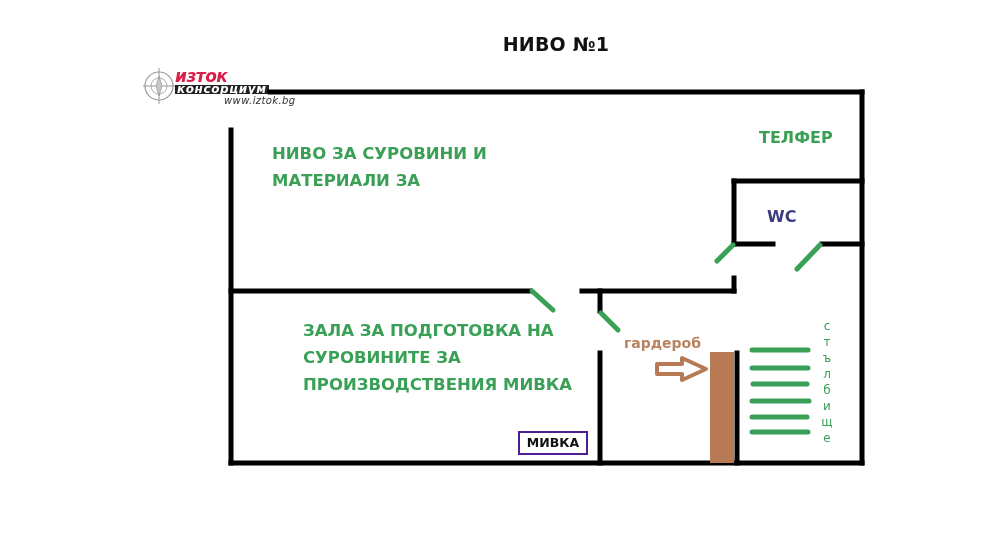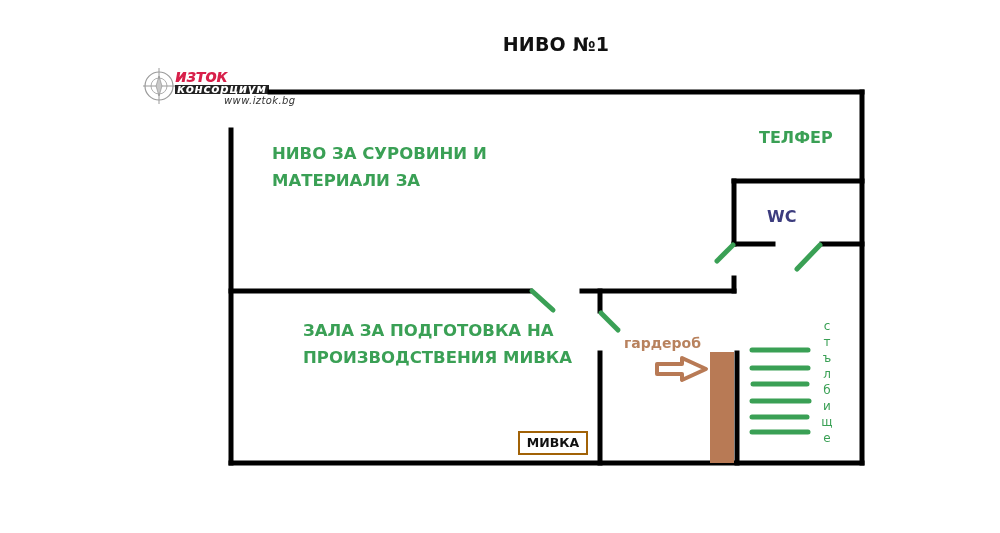--- a/index.html
+++ b/index.html
@@ -6,21 +6,21 @@
     body { width: 1000px; height: 533px; position: relative; overflow: hidden; font-family: "Liberation Sans", "DejaVu Sans", sans-serif; }
     .title { position: absolute; left: 0; width: 1112px; top: 33px; text-align: center; font-family: "DejaVu Sans", sans-serif; font-weight: bold; font-size: 19px; color: #111; letter-spacing: 0.2px; }
     svg.plan { position: absolute; left: 0; top: 0; }
     .label { position: absolute; font-family: "DejaVu Sans", sans-serif; font-weight: bold; color: #3aa055; font-size: 16.5px; line-height: 27px; }
     .lbl-store { left: 272px; top: 140px; }
     .lbl-hall { left: 271px; top: 317px; margin-left: 32px; }
     .lbl-telfer { left: 759px; top: 124px; font-size: 16px; }
     .lbl-wc { left: 767px; top: 203px; color: #3c3c7e; font-size: 16px; }
     .lbl-wardrobe { left: 624px; top: 330px; color: #b8825e; font-size: 14px; font-weight: bold; }
     .lbl-stairs { position: absolute; left: 821px; top: 318px; width: 12px; color: #3aa055; font-family: "DejaVu Sans", sans-serif; font-size: 12px; line-height: 16px; text-align: center; }
-    .sink { position: absolute; left: 518px; top: 431px; width: 70px; height: 24px; border: 2px solid #a16207; box-sizing: border-box; text-align: center; font-family: "DejaVu Sans", sans-serif; font-weight: bold; font-size: 12.5px; line-height: 20px; color: #111; background: #fff; }
+    .sink { position: absolute; left: 518px; top: 431px; width: 70px; height: 24px; border: 2px solid #4c1d95; box-sizing: border-box; text-align: center; font-family: "DejaVu Sans", sans-serif; font-weight: bold; font-size: 12.5px; line-height: 20px; color: #111; background: #fff; }
     .logo { position: absolute; left: 140px; top: 66px; width: 110px; height: 44px; }
     .logo .brand { position: absolute; left: 35px; top: 1px; font-family: "DejaVu Sans", sans-serif; font-weight: bold; font-style: italic; font-size: 17px; color: #d8204a; letter-spacing: -0.5px; line-height: 18px; }
     .logo .sub { position: absolute; left: 35px; top: 19px; height: 9px; background: #222; color: #fff; font-family: "DejaVu Sans", sans-serif; font-weight: bold; font-style: italic; font-size: 12px; line-height: 9px; padding: 0 2px; letter-spacing: 0.6px; }
     .logo .url { position: absolute; left: 44px; top: 29px; font-family: "DejaVu Sans", sans-serif; font-style: italic; font-size: 10px; color: #333; letter-spacing: 0.4px; margin-left: 40px; }
     .logo svg { position: absolute; left: 0; top: 0; }
   </style>
 </head>
 <body>
 
 <div class="title">НИВО №1</div>
@@ -83,20 +83,21 @@
   </g>
 </svg>
 
 <div class="label lbl-store">
   <div>НИВО ЗА СУРОВИНИ И</div>
   <div>МАТЕРИАЛИ ЗА</div>
 </div>
 
 <div class="label lbl-hall">
   <div>ЗАЛА ЗА ПОДГОТОВКА НА</div>
+  <div>СУРОВИНИТЕ ЗА</div>
   <div>ПРОИЗВОДСТВЕНИЯ МИВКА</div>
 </div>
 
 <div class="label lbl-telfer">ТЕЛФЕР</div>
 <div class="label lbl-wc">WC</div>
 <div class="label lbl-wardrobe">гардероб</div>
 
 <div class="lbl-stairs">
   <div>с</div>
   <div>т</div>

